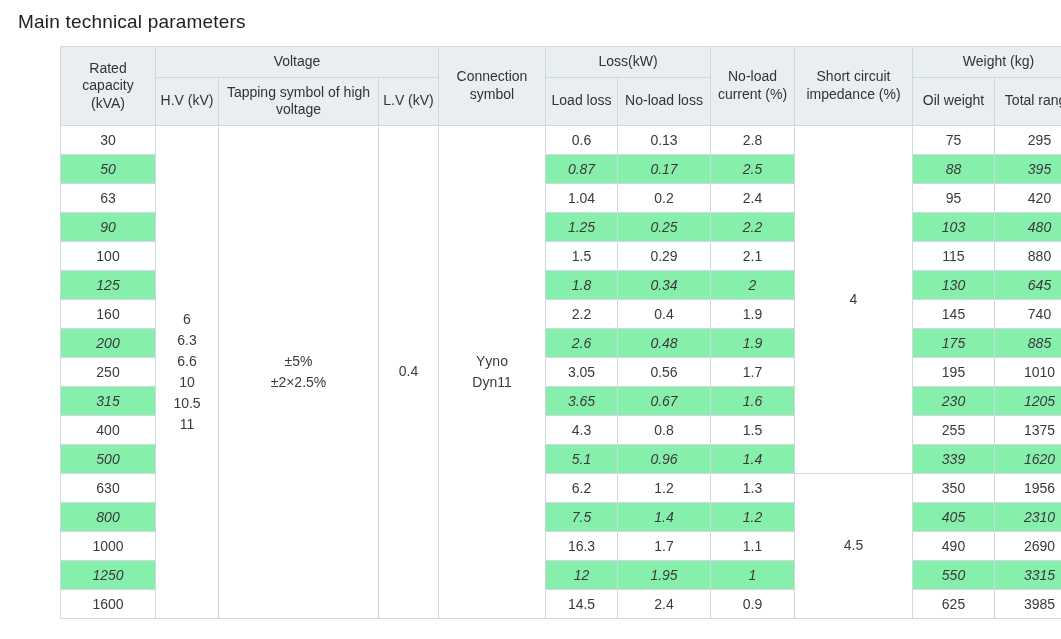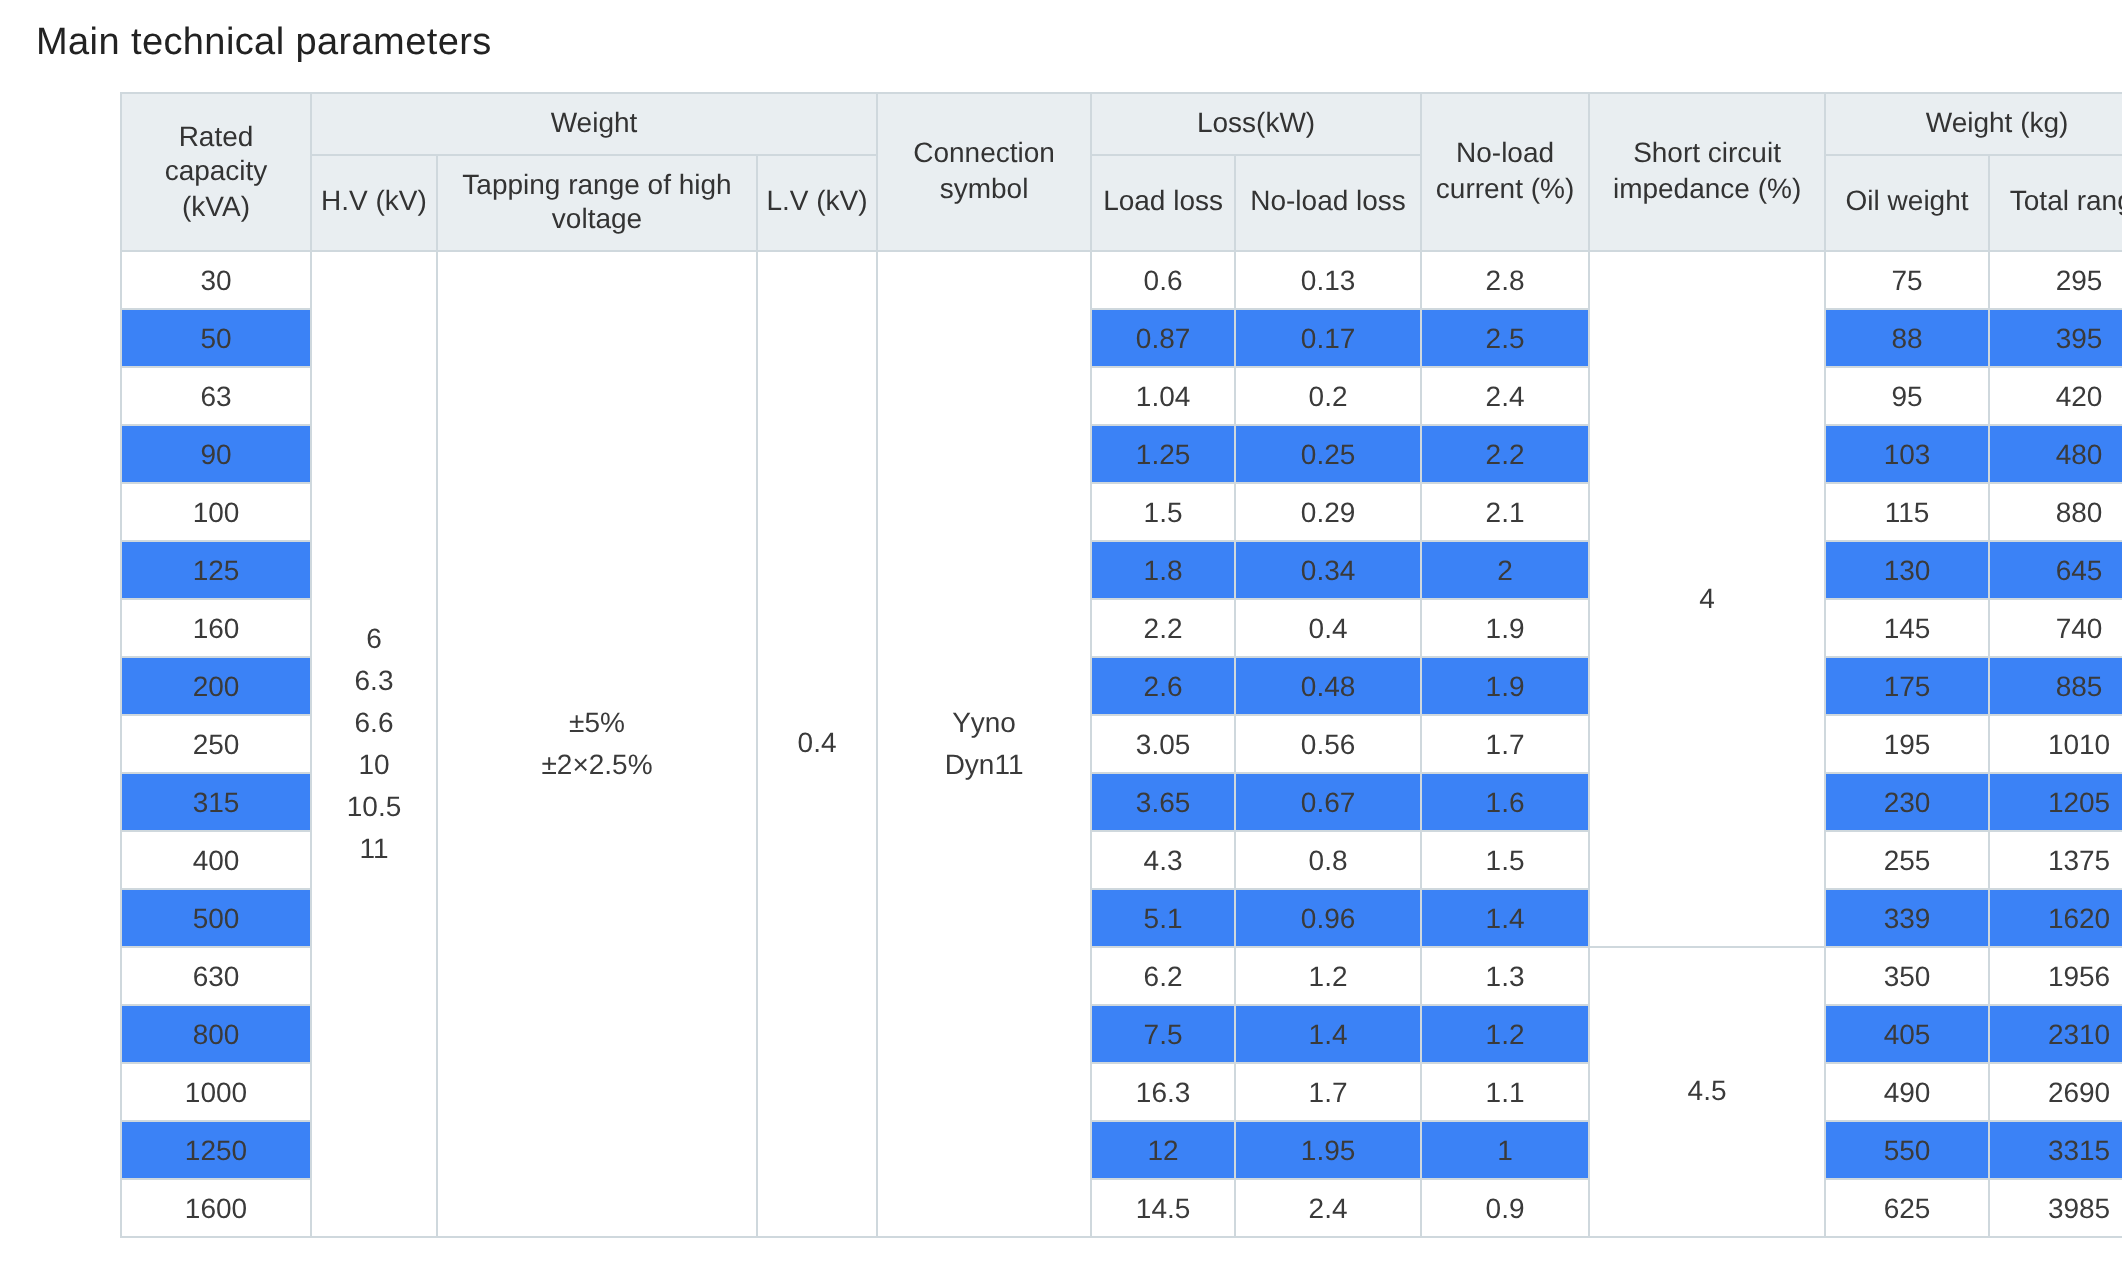--- a/index.html
+++ b/index.html
@@ -46,21 +46,22 @@
     line-height: 1.25;
     padding: 6px 3px;
     color: #333333;
   }
   table.spec tbody td {
     height: 28px;
     font-size: 14px;
     background: #ffffff;
   }
   table.spec tbody tr.alt td {
-    background: #3b82f6;
+    background: #86efac;
+    font-style: italic;
   }
   table.spec tbody td.span-cell {
     background: #ffffff;
     line-height: 1.5;
   }
   .hv-list {
     line-height: 1.55;
     font-size: 14px;
   }
   .tap-cell {
@@ -97,30 +98,30 @@
         <col class="c-loadloss">
         <col class="c-noloadloss">
         <col class="c-nlcur">
       <col class="c-imp">
         <col class="c-oil">
         <col class="c-tot">
     </colgroup>
     <thead>
       <tr>
         <th rowspan="2">Rated capacity (kVA)</th>
-        <th colspan="3">Weight</th>
+        <th colspan="3">Voltage</th>
         <th rowspan="2">Connection symbol</th>
         <th colspan="2">Loss(kW)</th>
         <th rowspan="2">No-load current (%)</th>
         <th rowspan="2">Short circuit impedance (%)</th>
         <th colspan="2">Weight (kg)</th>
       </tr>
       <tr>
         <th>H.V (kV)</th>
-        <th>Tapping range of high voltage</th>
+        <th>Tapping symbol of high voltage</th>
         <th>L.V (kV)</th>
         <th>Load loss</th>
         <th>No-load loss</th>
         <th>Oil weight</th>
         <th>Total range</th>
       </tr>
     </thead>
     <tbody id="tbody">
         <tr>
           <td>30</td>

